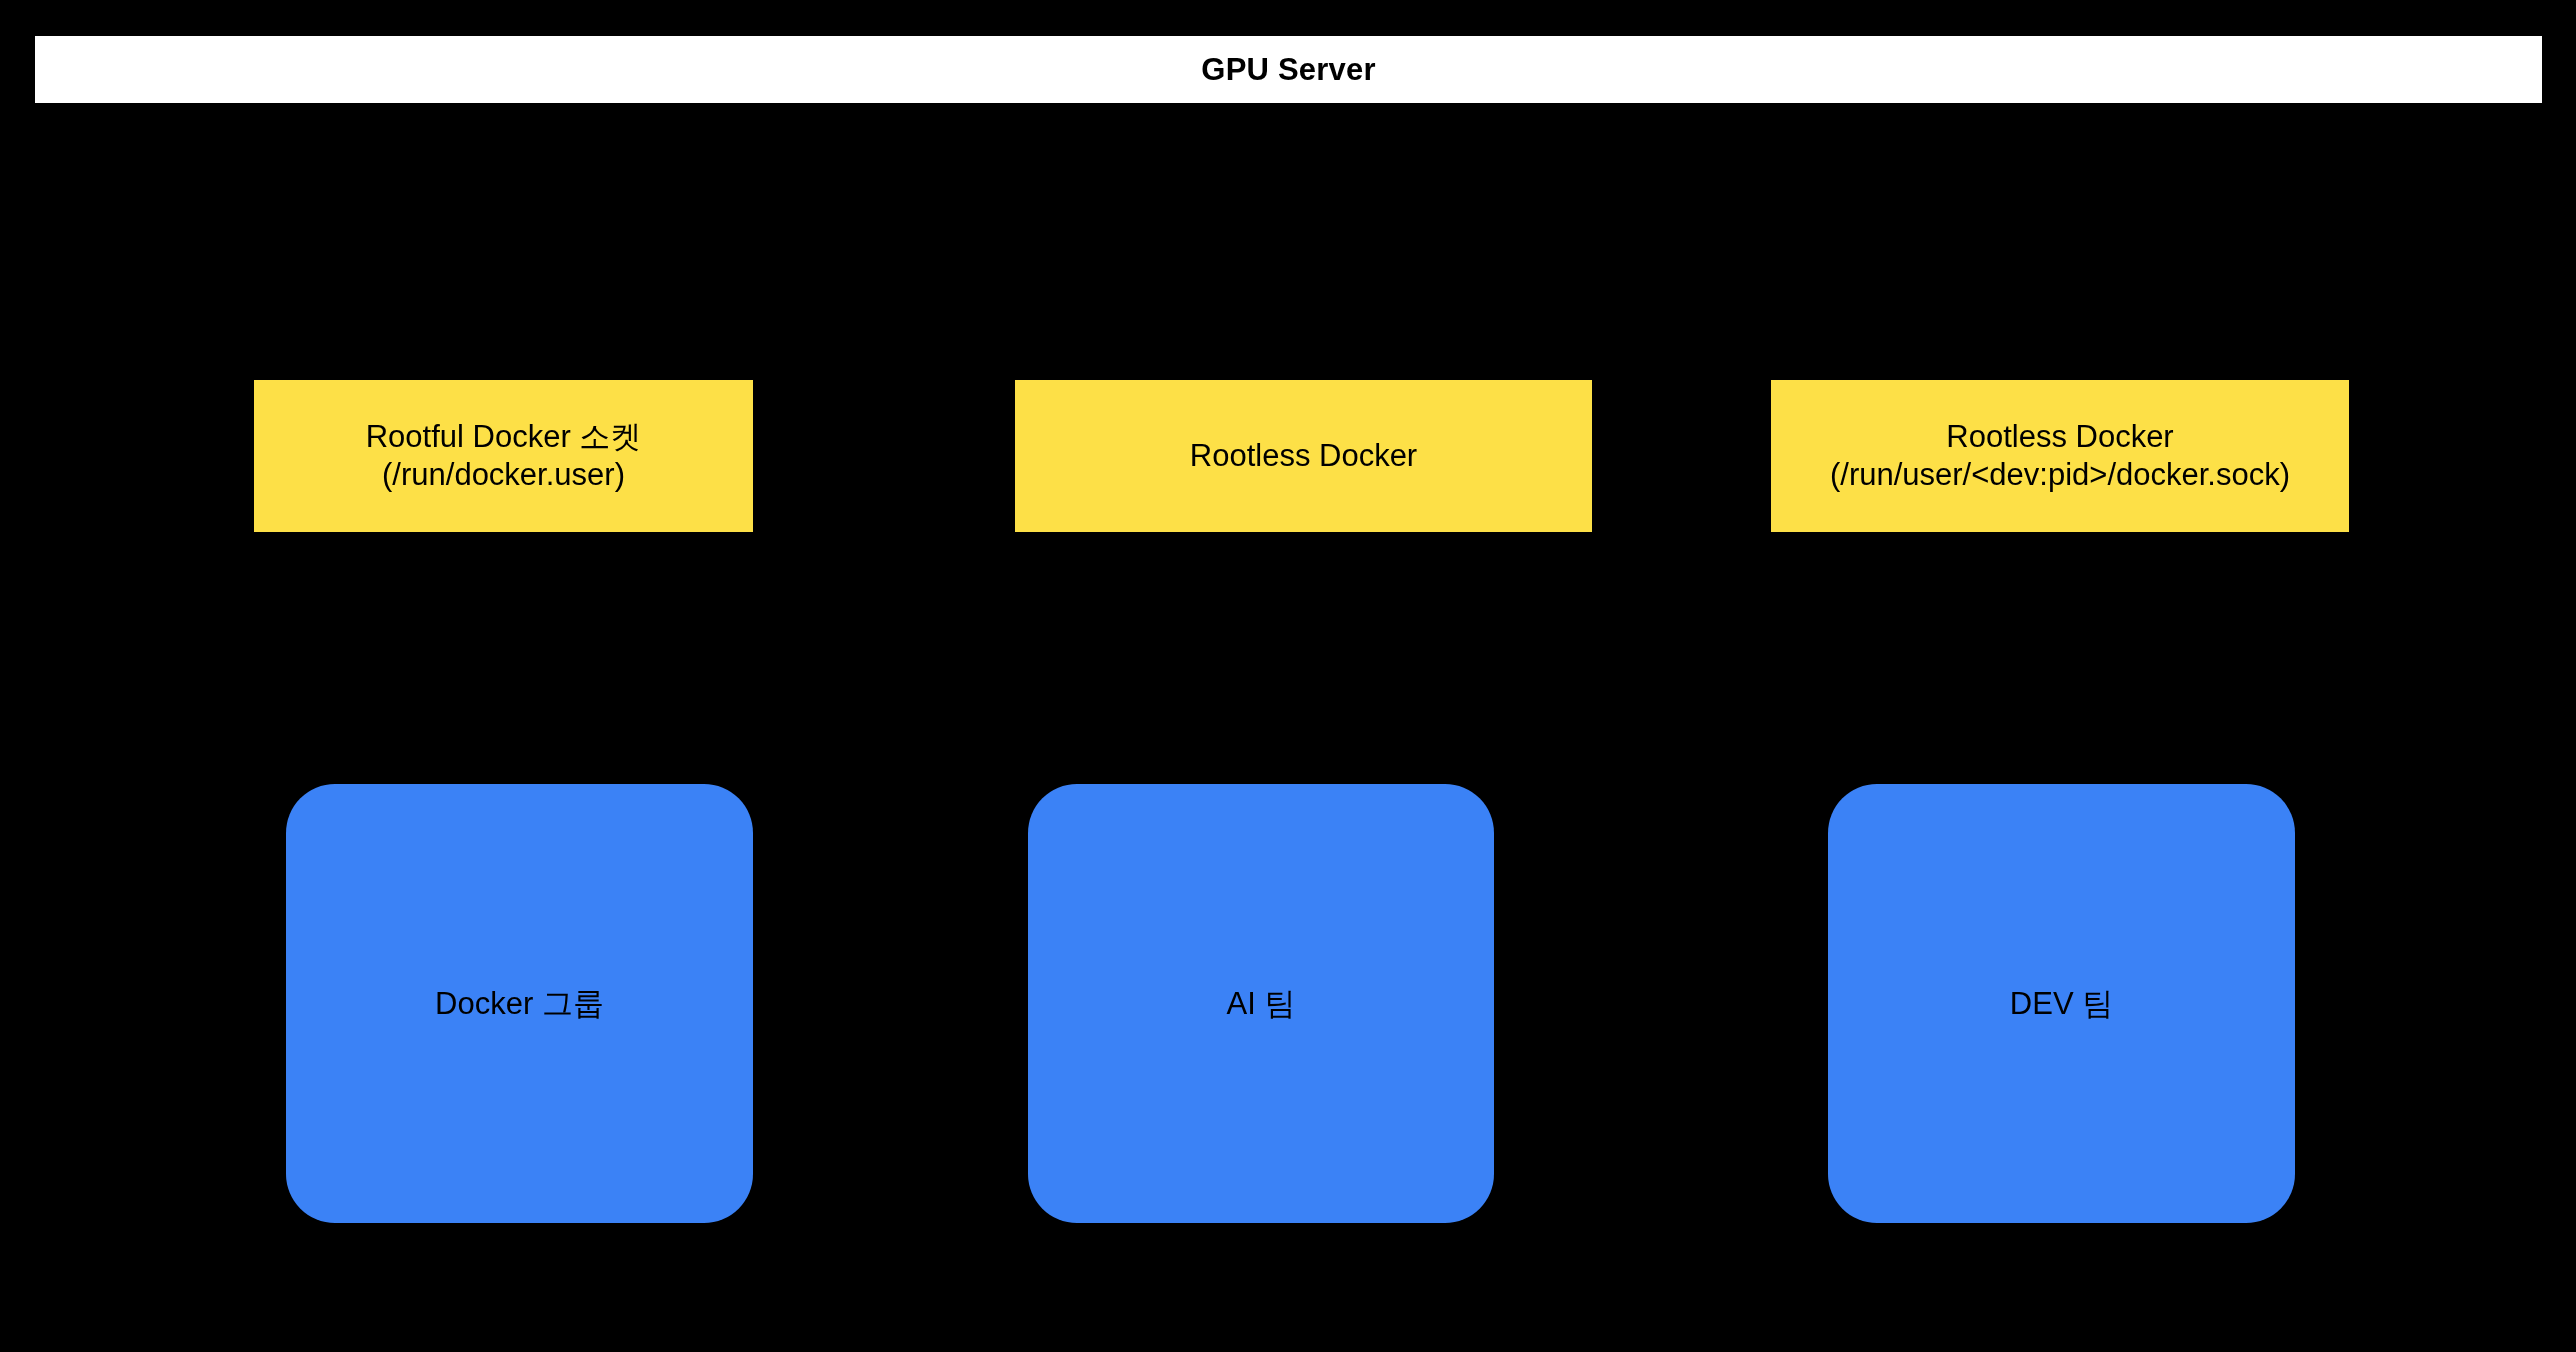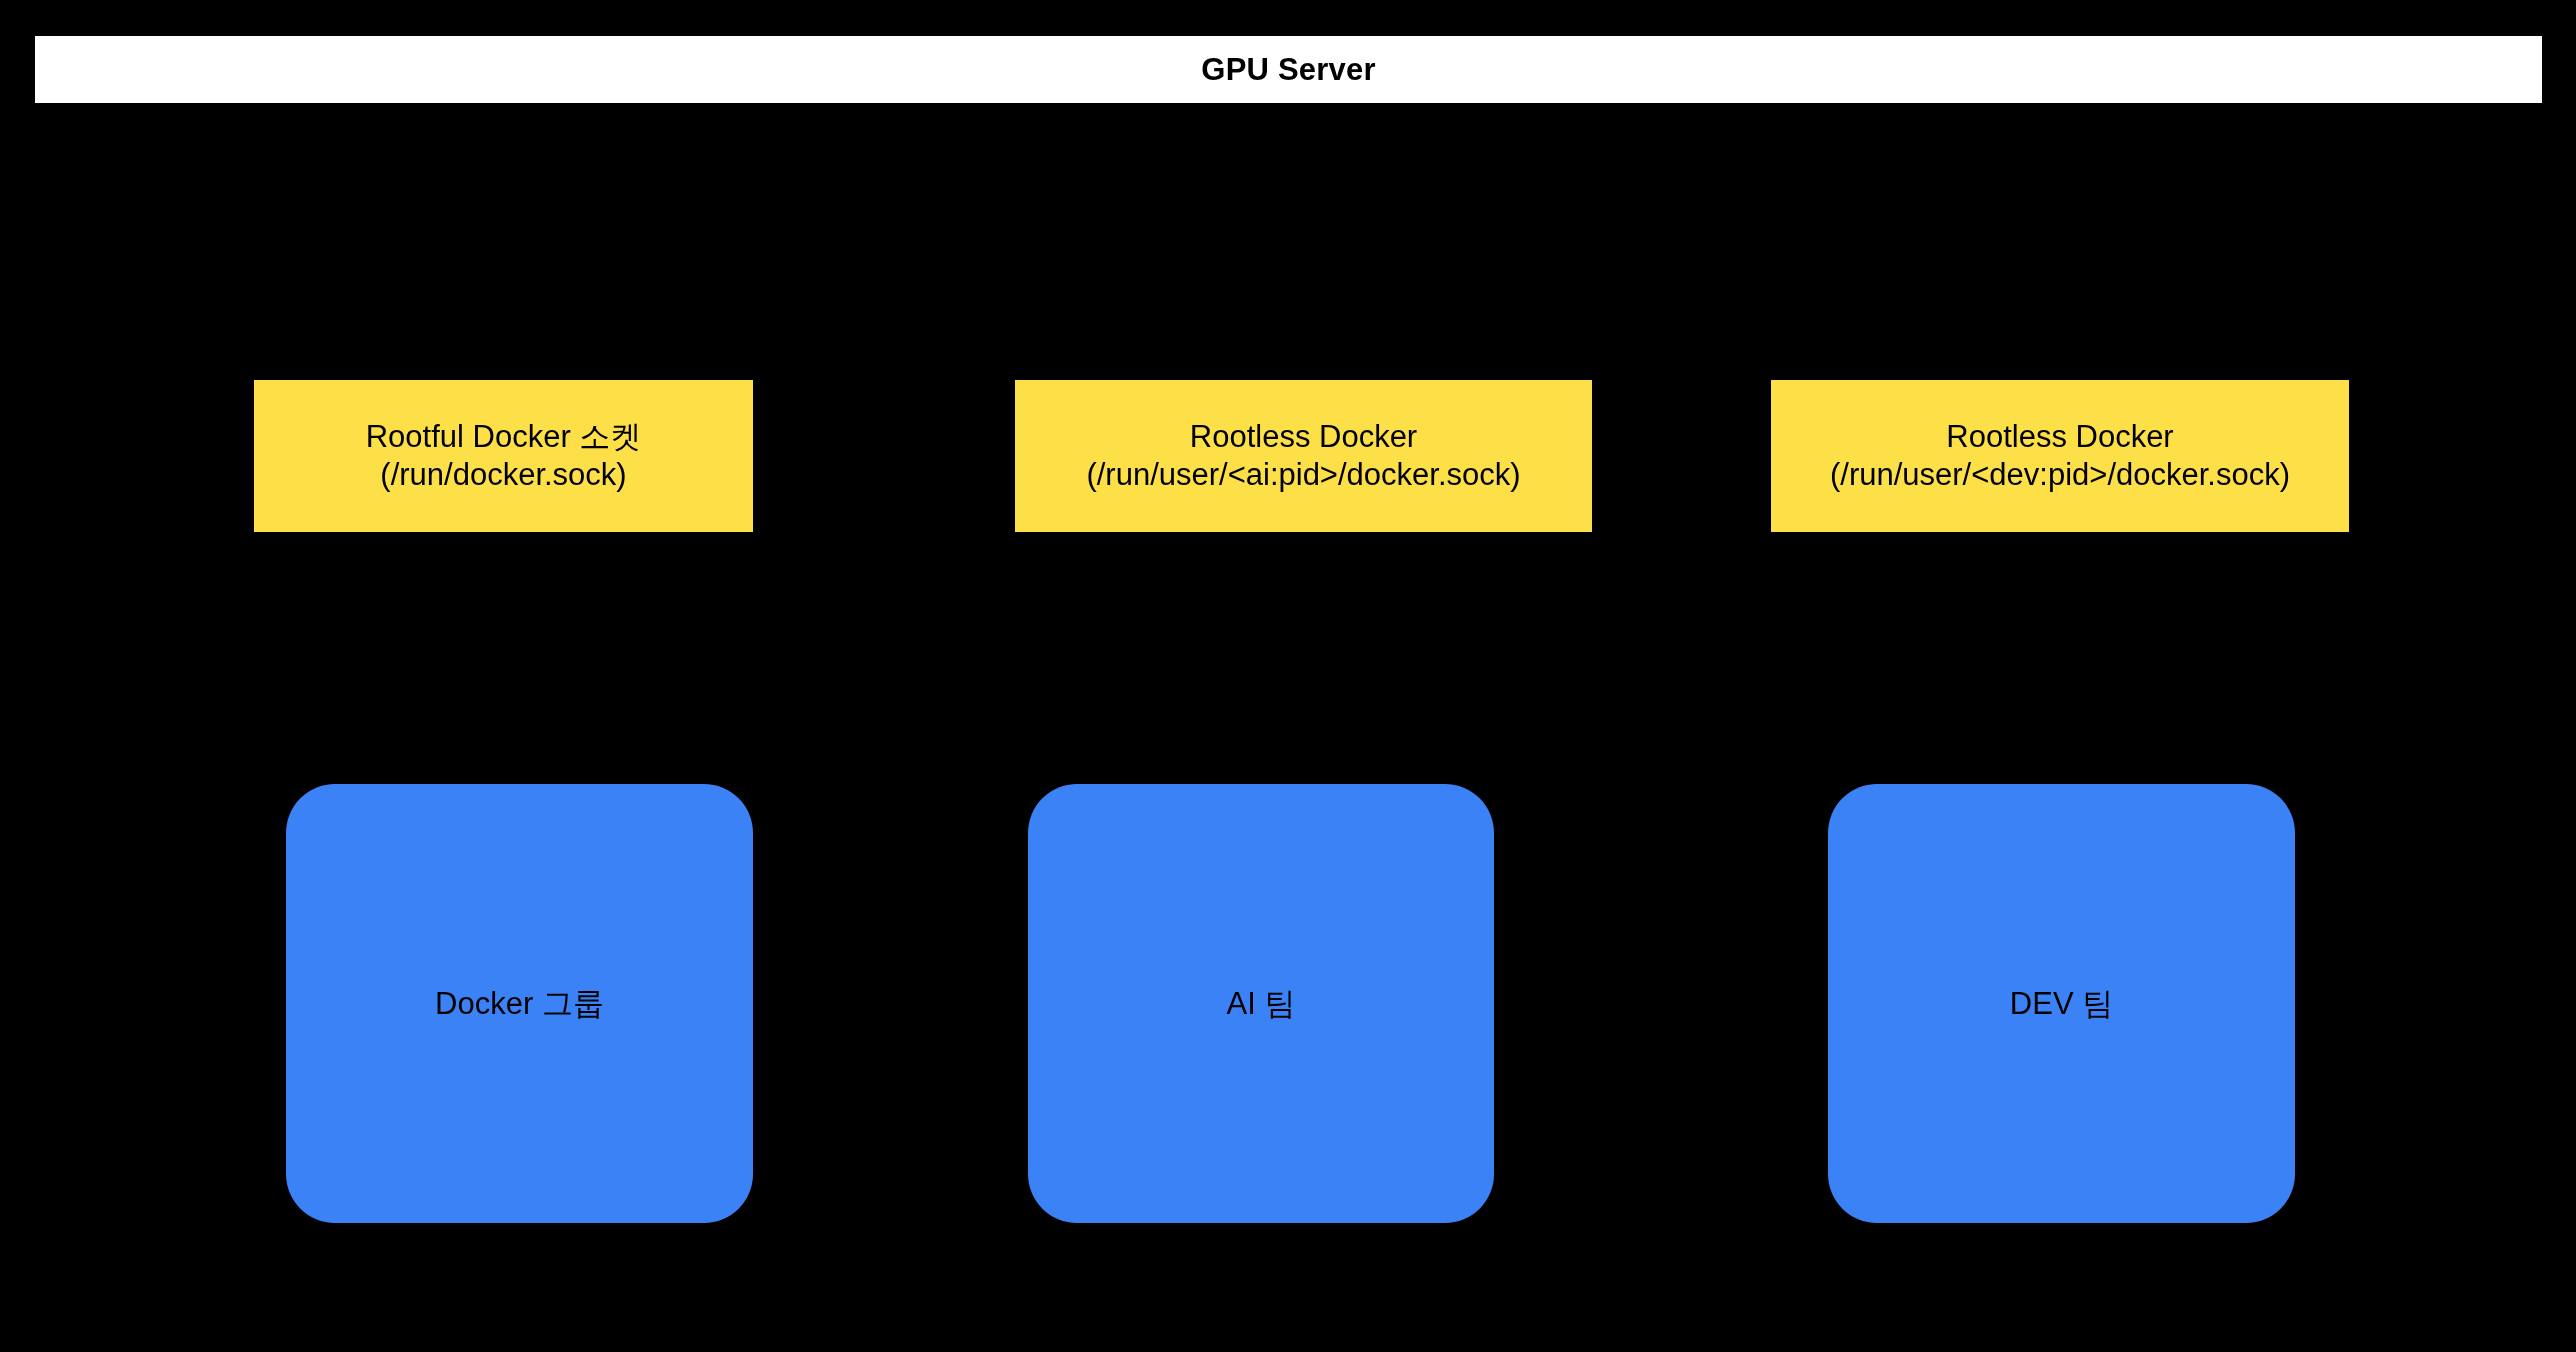--- a/index.html
+++ b/index.html
@@ -96,26 +96,25 @@
 <body>
 
 <div id="canvas">
 
   <div class="header-bar">
     <span class="header-title">GPU Server</span>
   </div>
 
   <div class="socket-box" id="socket-box-1">
     <span class="line">Rootful Docker 소켓</span>
-    <span class="line">(/run/docker.sock)</span>
+    <span class="line">(/run/docker.user)</span>
   </div>
 
   <div class="socket-box" id="socket-box-2">
     <span class="line">Rootless Docker</span>
-    <span class="line">(/run/user/&lt;ai:pid&gt;/docker.sock)</span>
   </div>
 
   <div class="socket-box" id="socket-box-3">
     <span class="line">Rootless Docker</span>
     <span class="line">(/run/user/&lt;dev:pid&gt;/docker.sock)</span>
   </div>
 
   <div class="team-box" id="team-box-1">
     <span class="team-label">Docker 그룹</span>
   </div>

